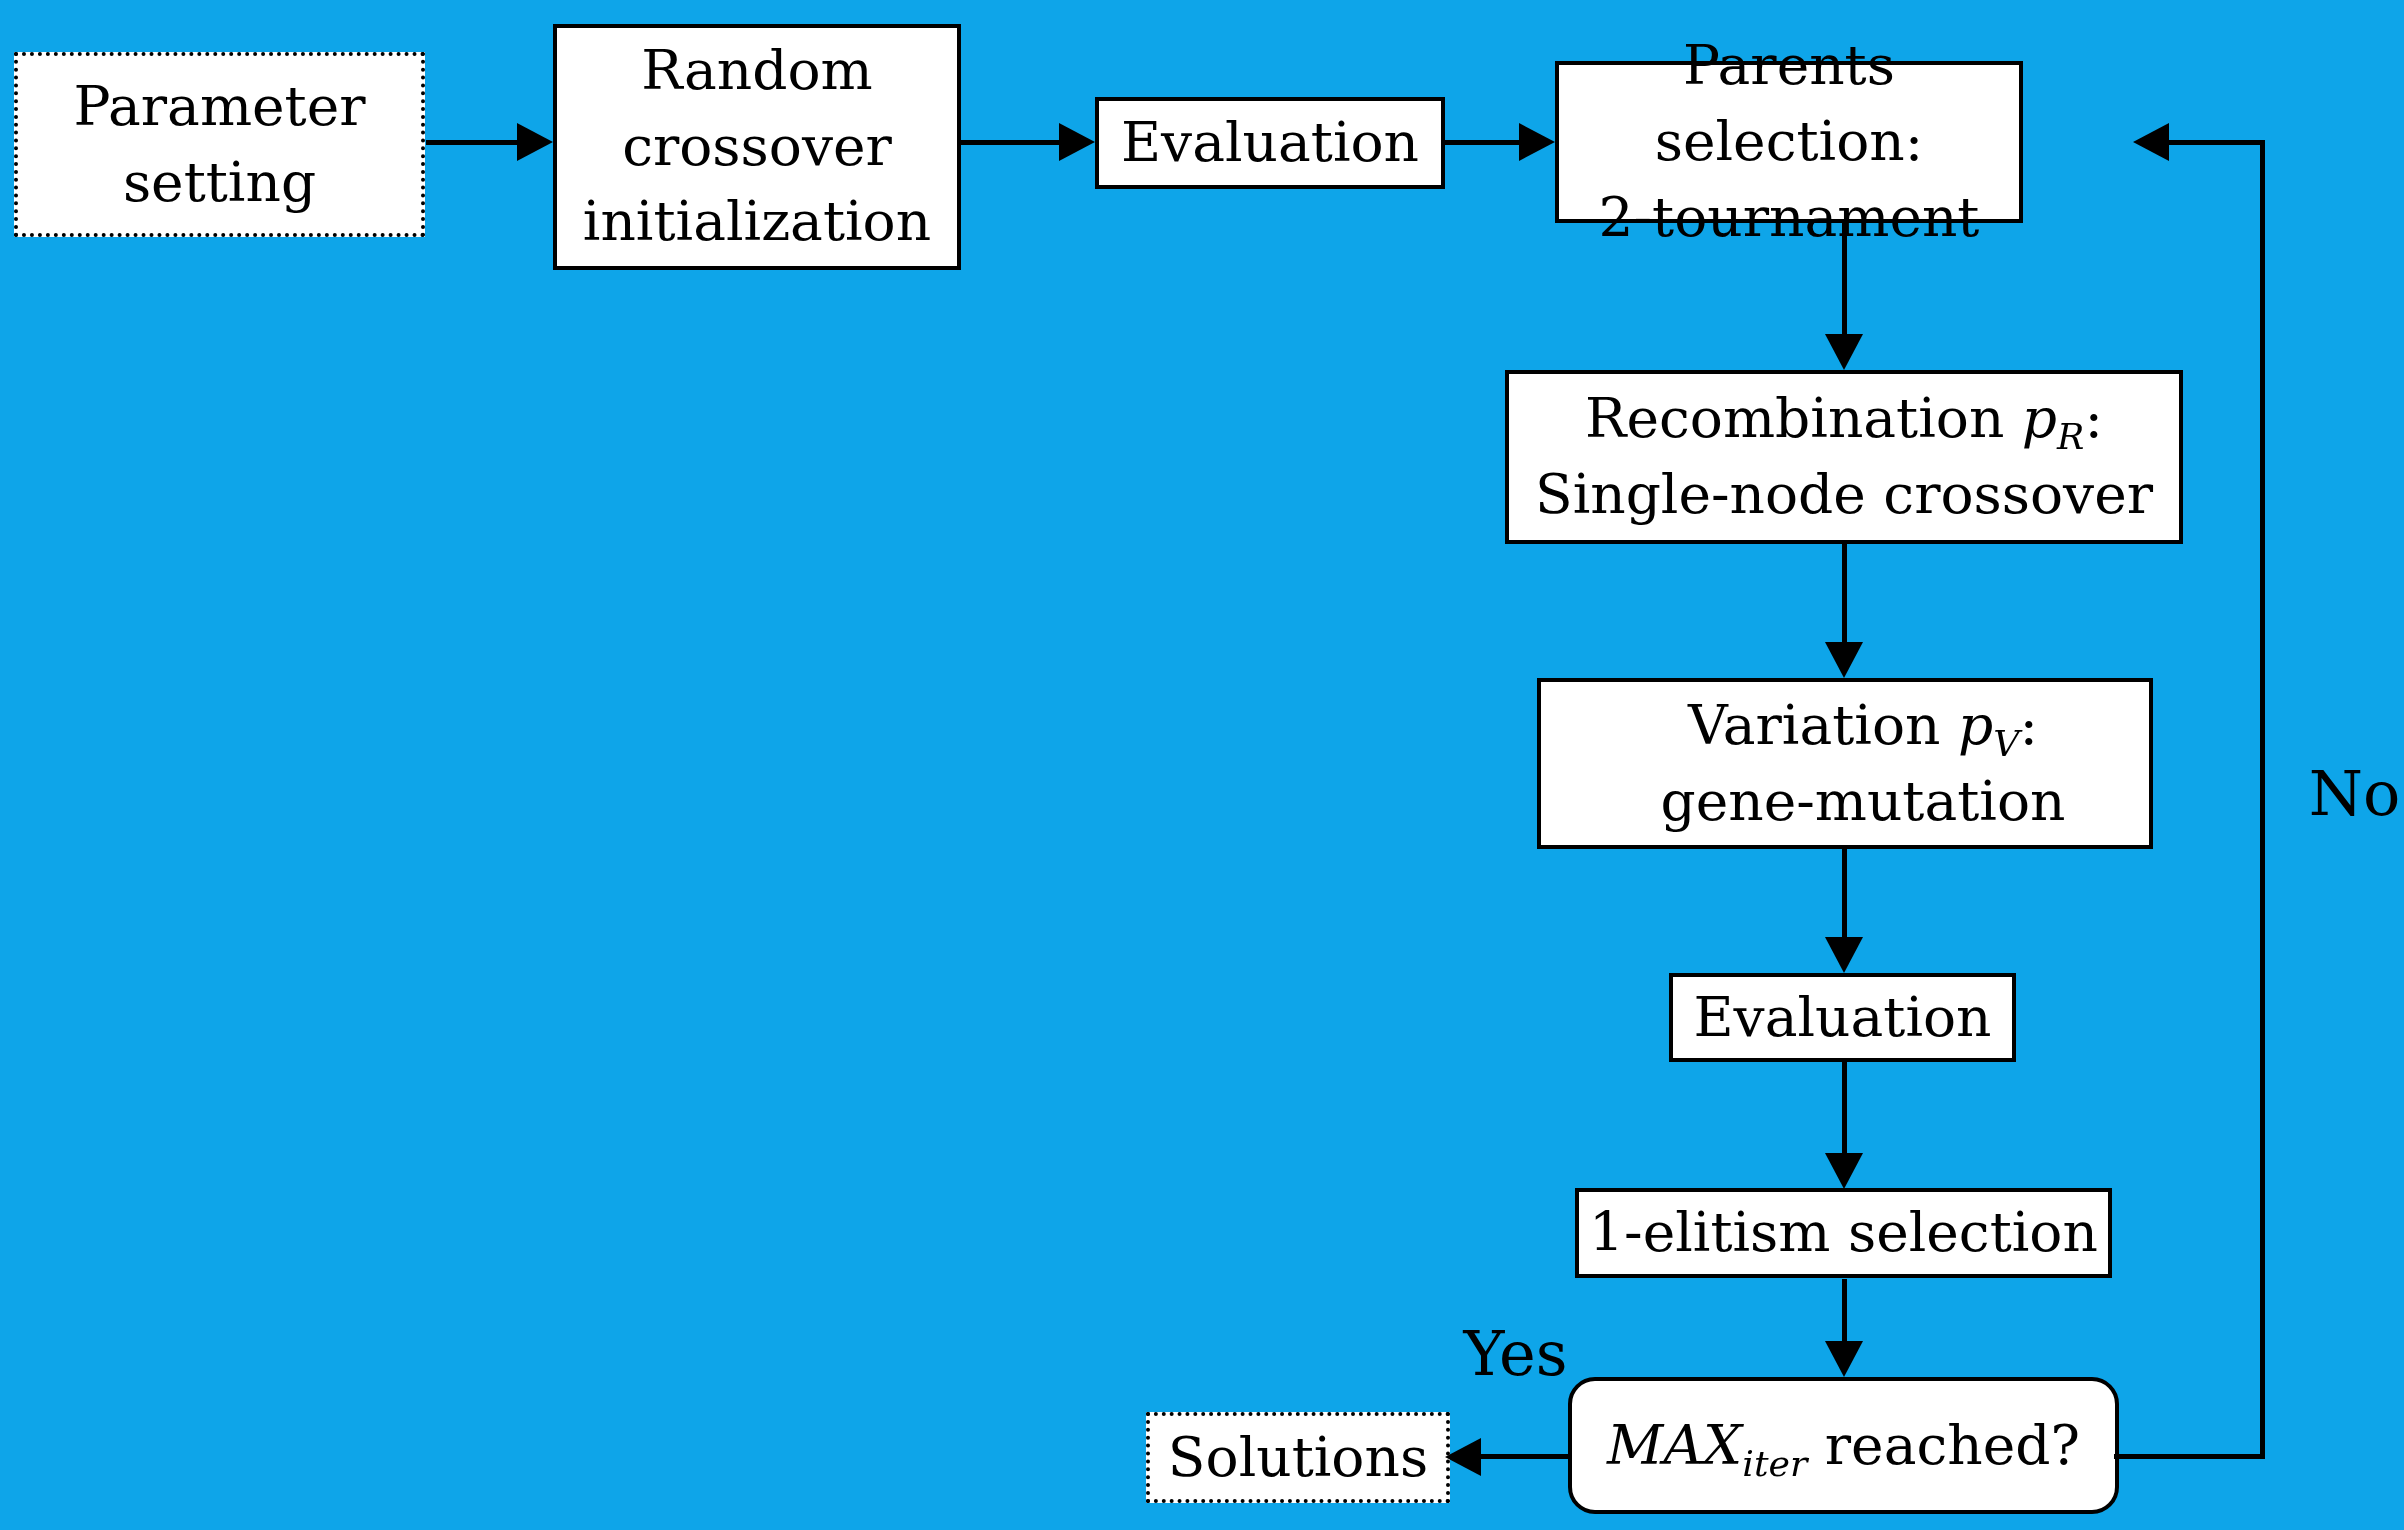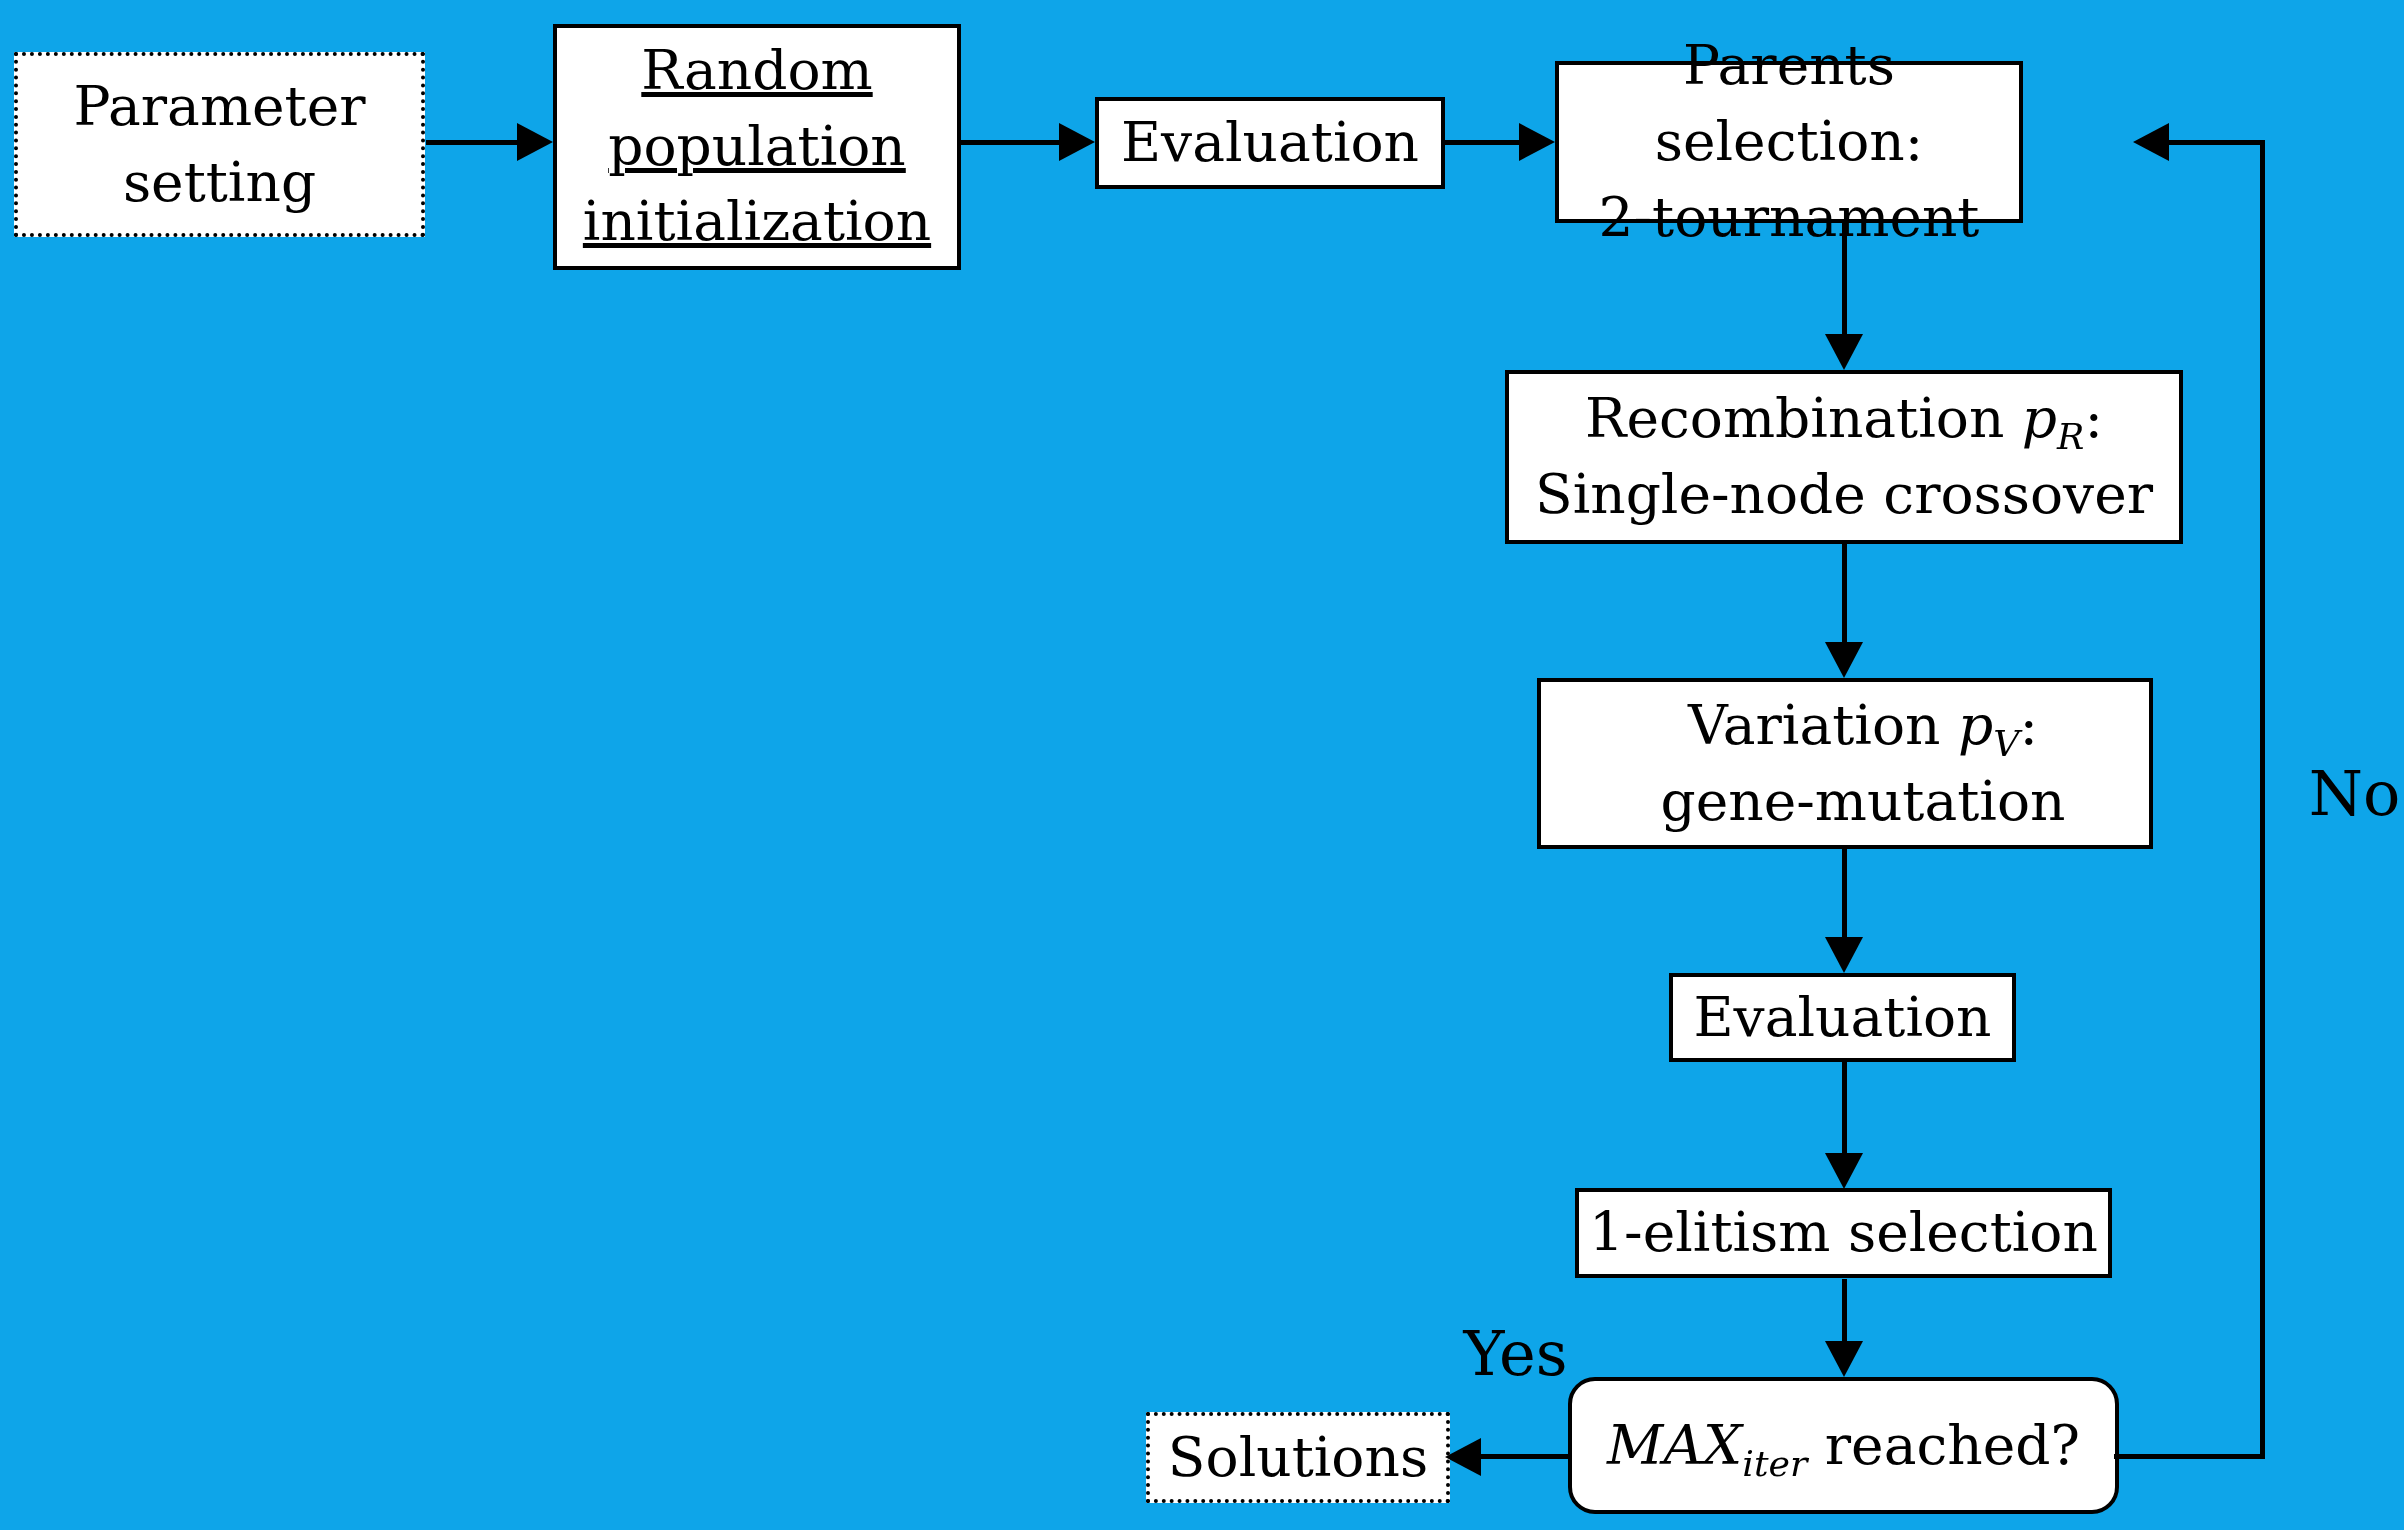--- a/index.html
+++ b/index.html
@@ -32,23 +32,23 @@
 </head>
 <body>
 
 <div id="canvas">
 
   <div class="box dotted" style="left:14px;top:52px;width:411px;height:185px;">
     <div>Parameter</div>
     <div>setting</div>
   </div>
 
-  <div class="box" style="left:553px;top:23.5px;width:408px;height:246px;text-decoration:underline;">
+  <div class="box" style="left:553px;top:23.5px;width:408px;height:246px;">
     <div>Random</div>
-    <div>population</div>
+    <div>crossover</div>
     <div>initialization</div>
   </div>
 
   <div class="box" style="left:1095px;top:97px;width:350px;height:92px;">
     <div>Evaluation</div>
   </div>
 
   <div class="box" style="left:1555px;top:61px;width:468px;height:162px;">
     <div>Parents selection:</div>
     <div>2-tournament</div>

